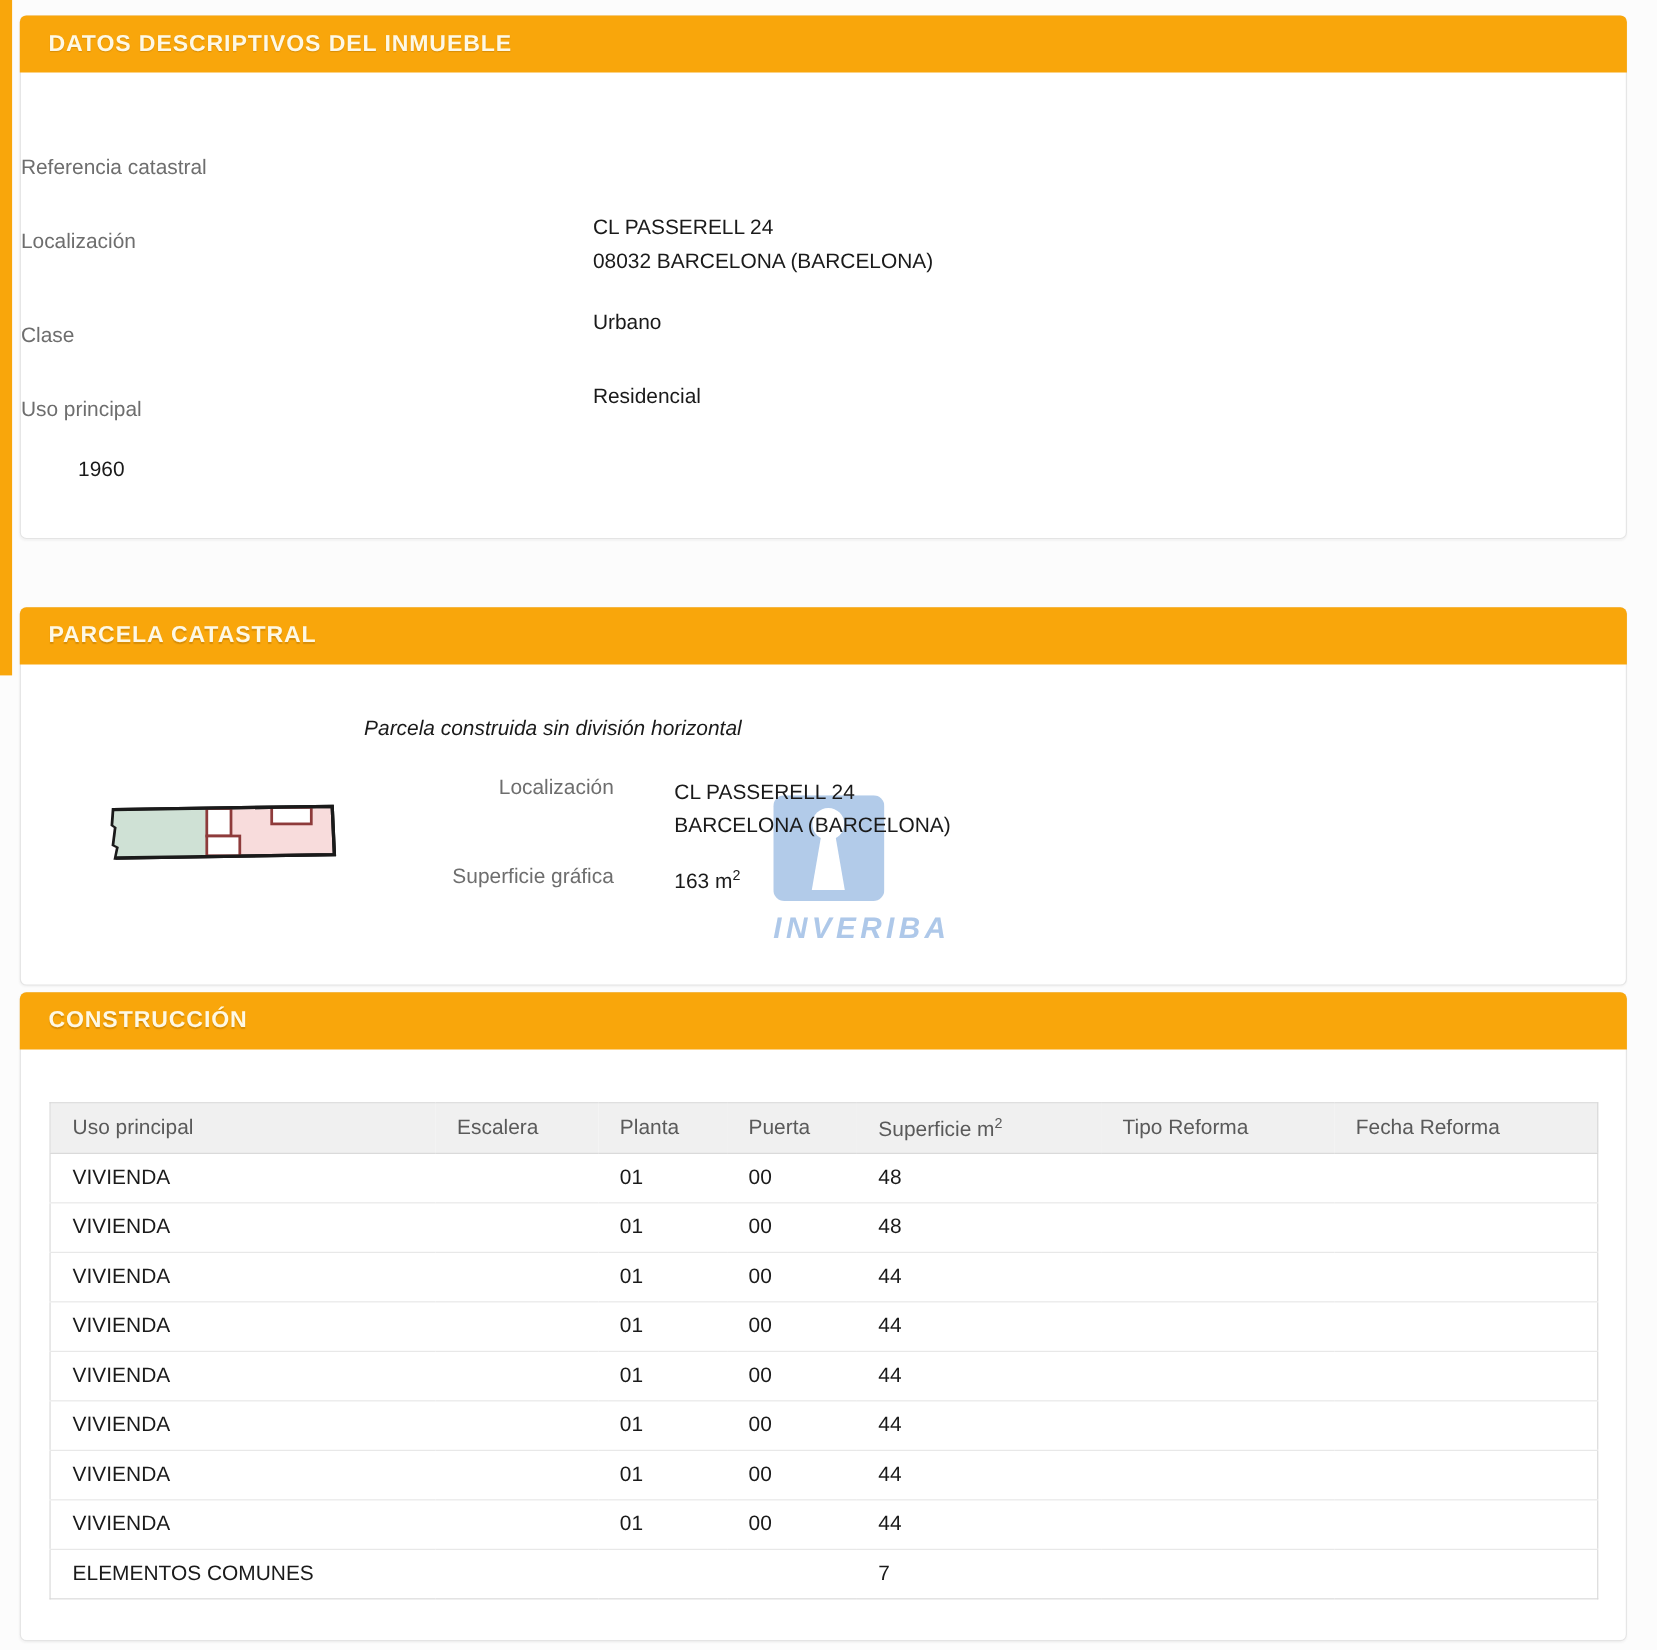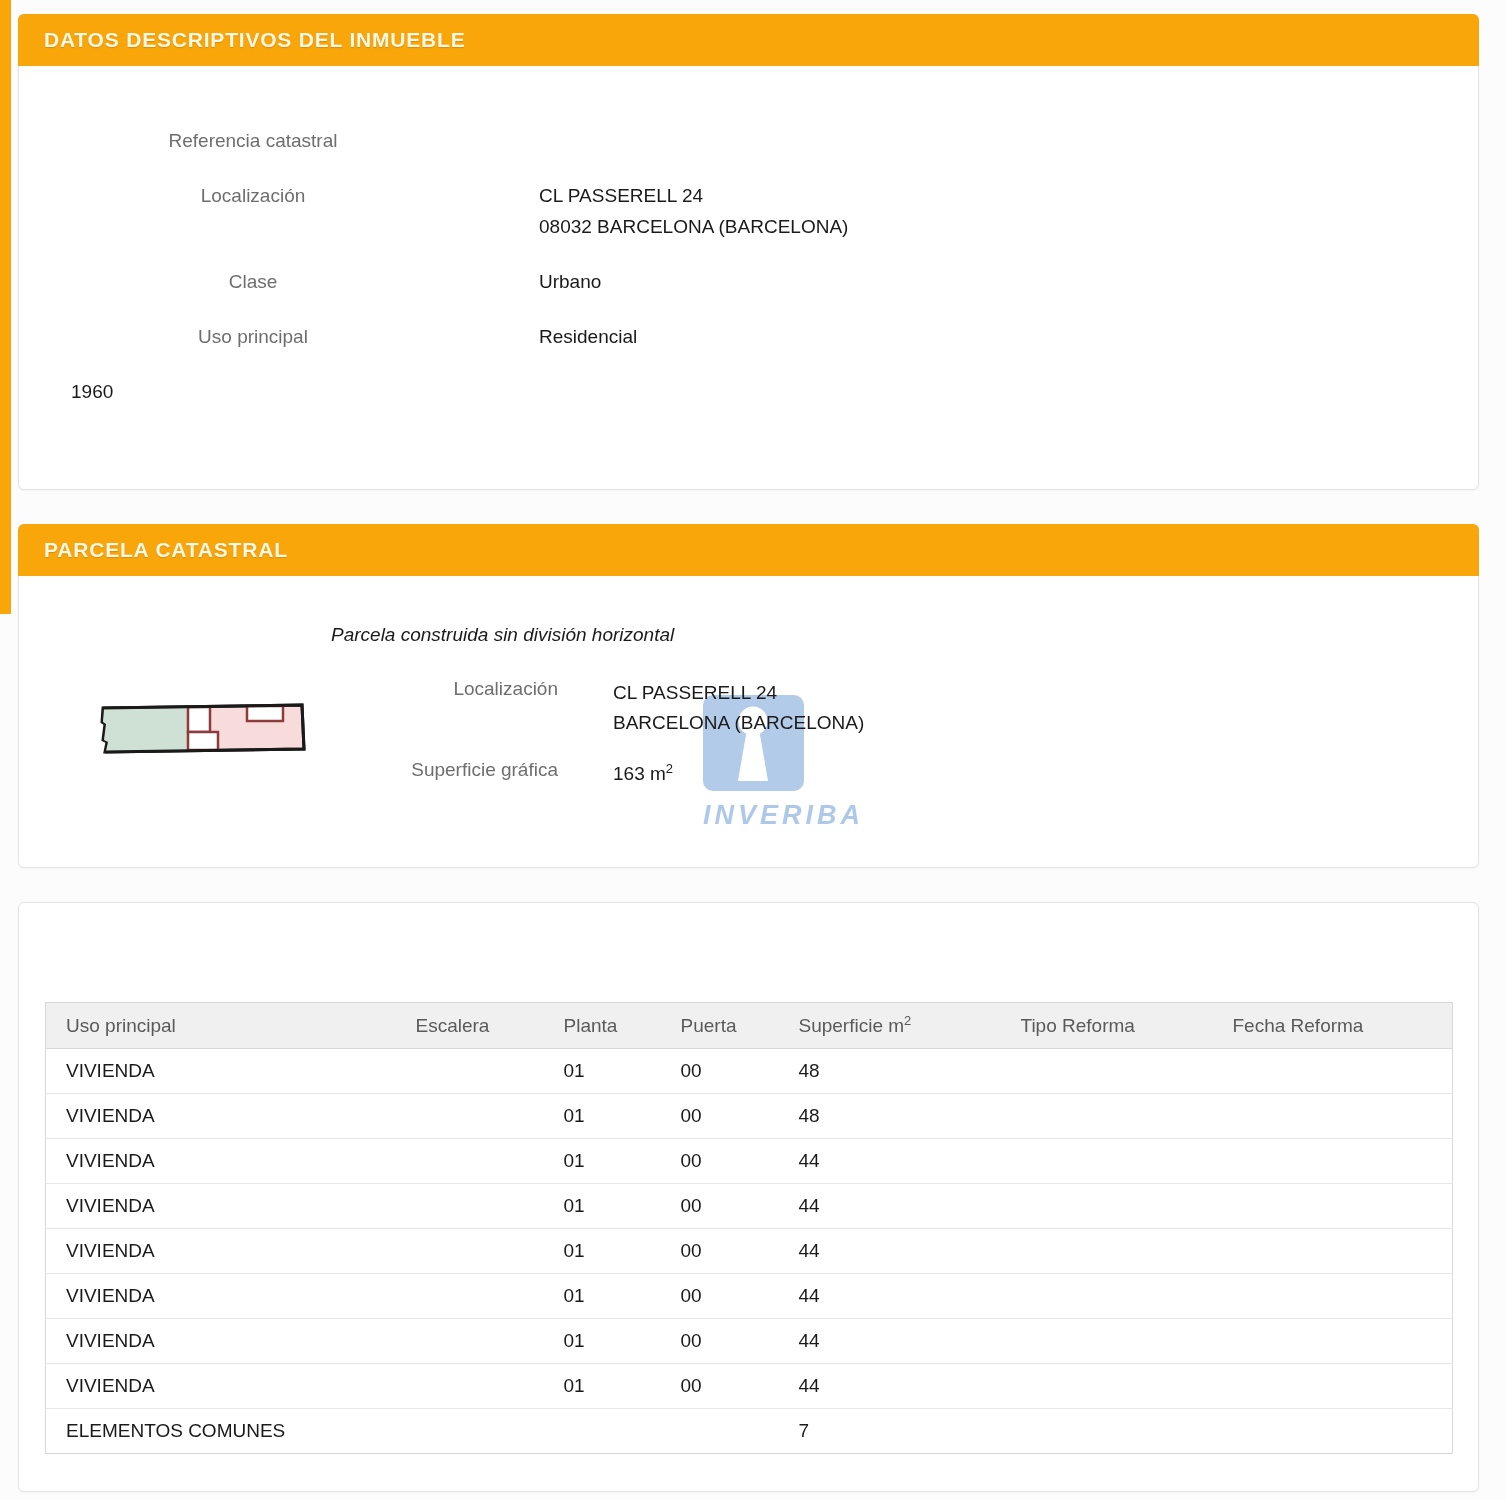--- a/index.html
+++ b/index.html
@@ -27,38 +27,38 @@
   .edge-strip{
     position:absolute;left:0;top:0;width:11px;height:614px;
     background:var(--orange);
   }
   .card{
     position:absolute;left:18px;width:1461px;
     background:#FFFFFF;border:1px solid var(--card-border);
     border-radius:6px;box-shadow:0 1px 2px rgba(0,0,0,.04);
   }
   #card-datos{top:14px;height:476px;}
-  #card-parcela{top:524px;height:344px;padding-left:28px;}
+  #card-parcela{top:552px;height:344px;padding-left:28px;}
   #card-construccion{top:902px;height:590px;}
   .card-header{
     position:absolute;top:-1px;left:-1px;right:-1px;height:52px;
     background:var(--orange);border-radius:6px 6px 0 0;
     display:flex;align-items:center;padding:0 26px;
   }
   .card-header h2{
     margin:0;color:var(--header-text);
     font-size:21px;font-weight:bold;letter-spacing:.8px;
     text-shadow:0 1px 1px rgba(150,95,0,.35);
   }
   .card-body{position:absolute;top:71px;left:0;right:0;bottom:0;}
 
   
   #card-datos .card-body{padding-top:39px;}
   .field-row{display:flex;margin-bottom:24px;font-size:19px;line-height:31px;}
-  .field-label{width:468px;flex:none;text-align:center;color:var(--label-gray);}
+  .field-label{width:468px;flex:none;text-align:left;color:var(--label-gray);margin-top:12px;}
   .field-value{margin-left:52px;color:var(--value-dark);}
   sup.unit{font-size:13px;vertical-align:super;line-height:0;}
   .icon-wrap{
     display:inline-block;margin-left:10px;vertical-align:-4px;
     border-bottom:2px dotted #A8A8A8;padding-bottom:3px;cursor:pointer;
   }
   .icon-wrap.barcode{margin-left:30px;}
   .info-wrap{
     display:inline-block;margin-left:8px;vertical-align:-3px;
     border-bottom:2px dotted #B5B5B5;padding-bottom:3px;cursor:pointer;
@@ -190,20 +190,23 @@
         <circle cx="50" cy="26" r="14.5" fill="#FFFFFF"></circle>
         <path d="M44 34 L56 34 L65 86 L35 86 Z" fill="#FFFFFF"></path>
       </svg>
       <span class="wm-text">INVERIBA</span>
     </div>
 
   </div>
 </section>
 
 <section class="card" id="card-construccion">
+  <header class="card-header">
+    <h2>CONSTRUCCIÓN</h2>
+  </header>
   <div class="card-body">
     <table class="construction-table">
       <colgroup>
         <col style="width:350px">
           <col style="width:148px">
           <col style="width:117px">
           <col style="width:118px">
           <col style="width:222px">
           <col style="width:212px">
           <col style="width:240px">

